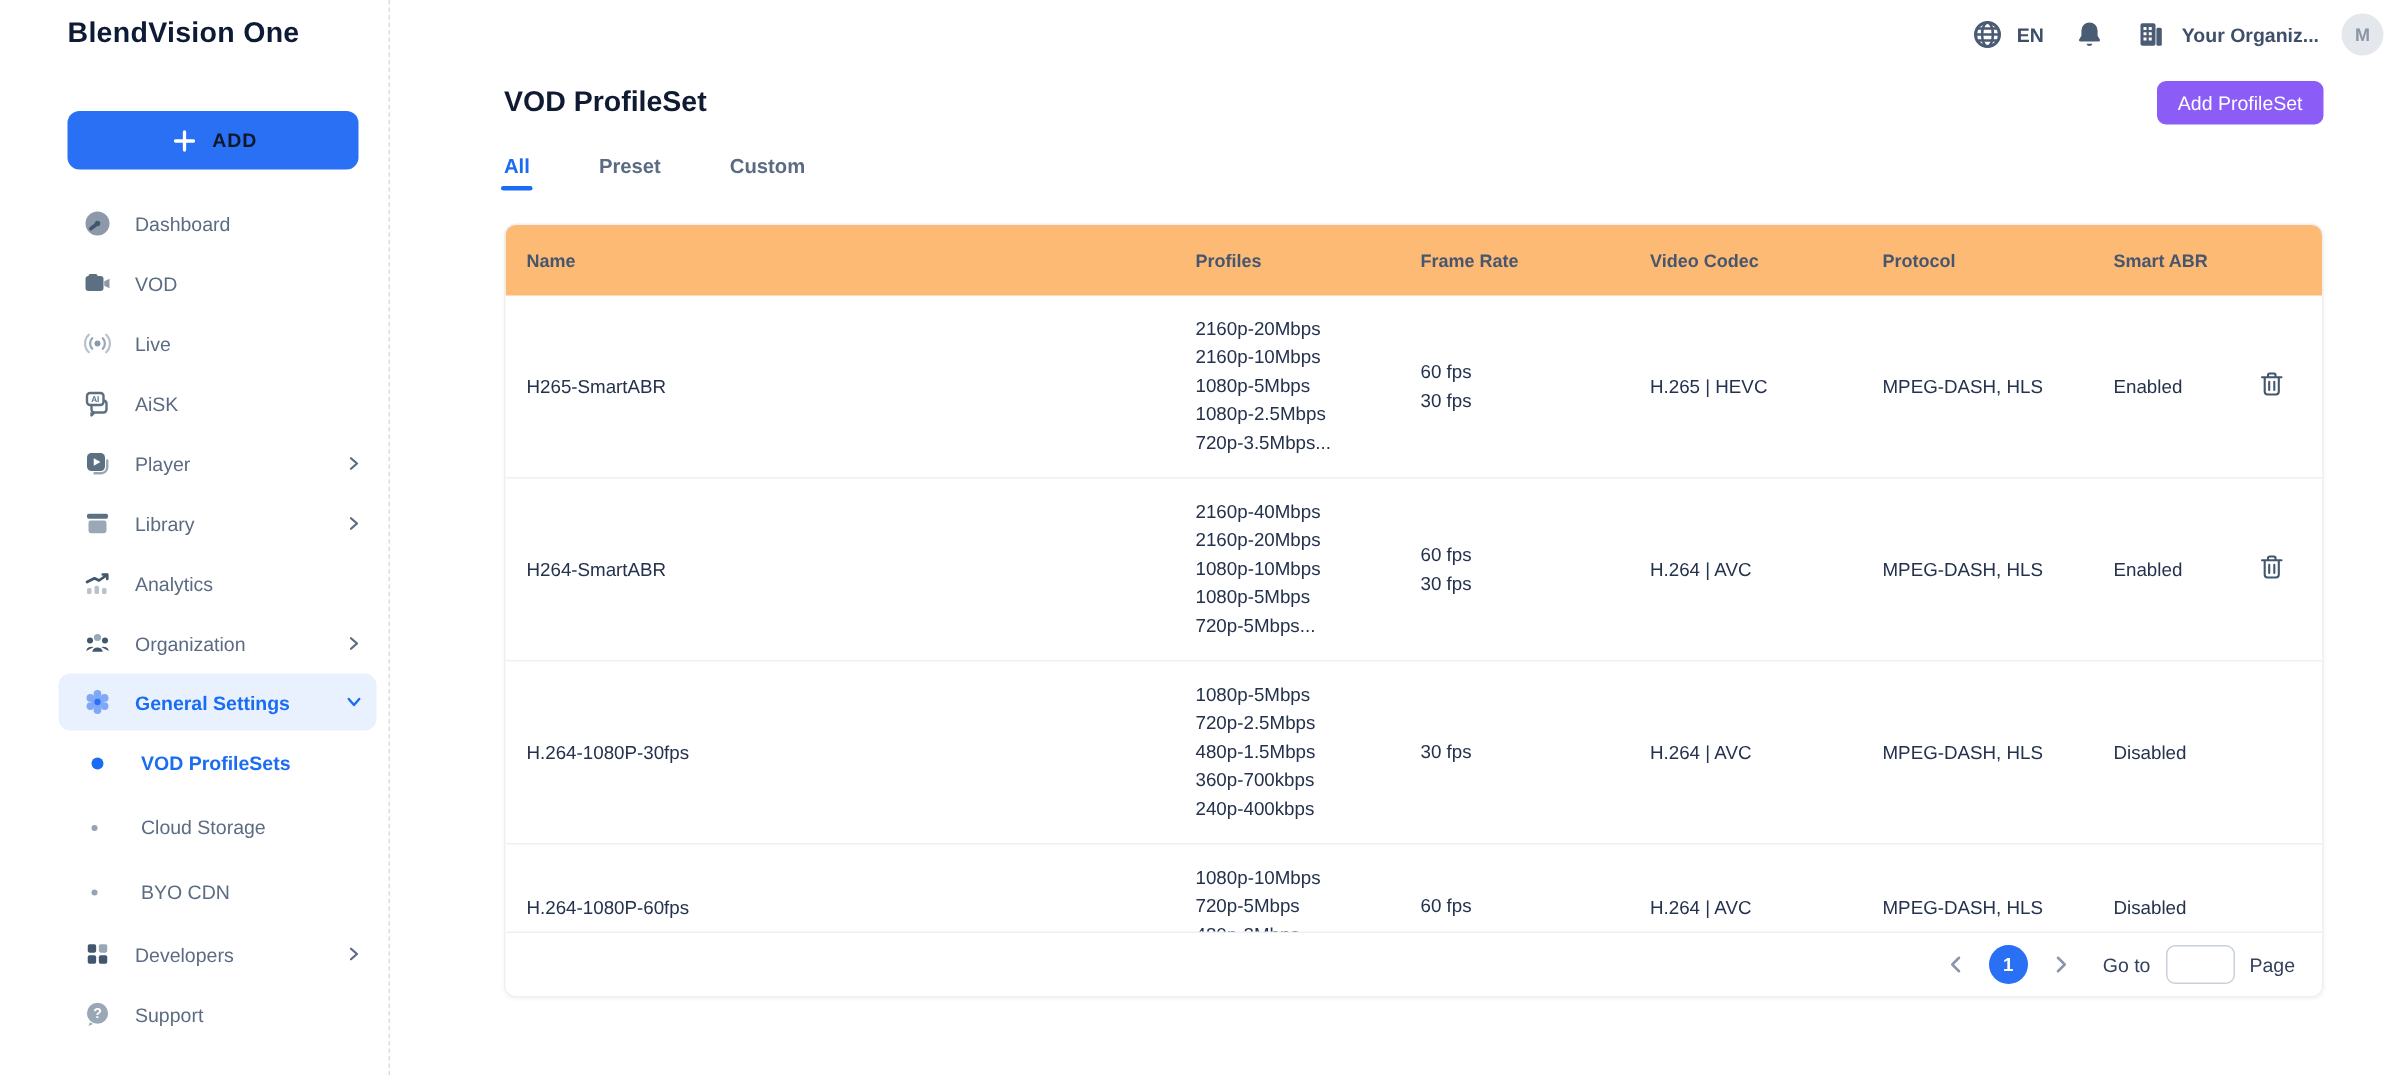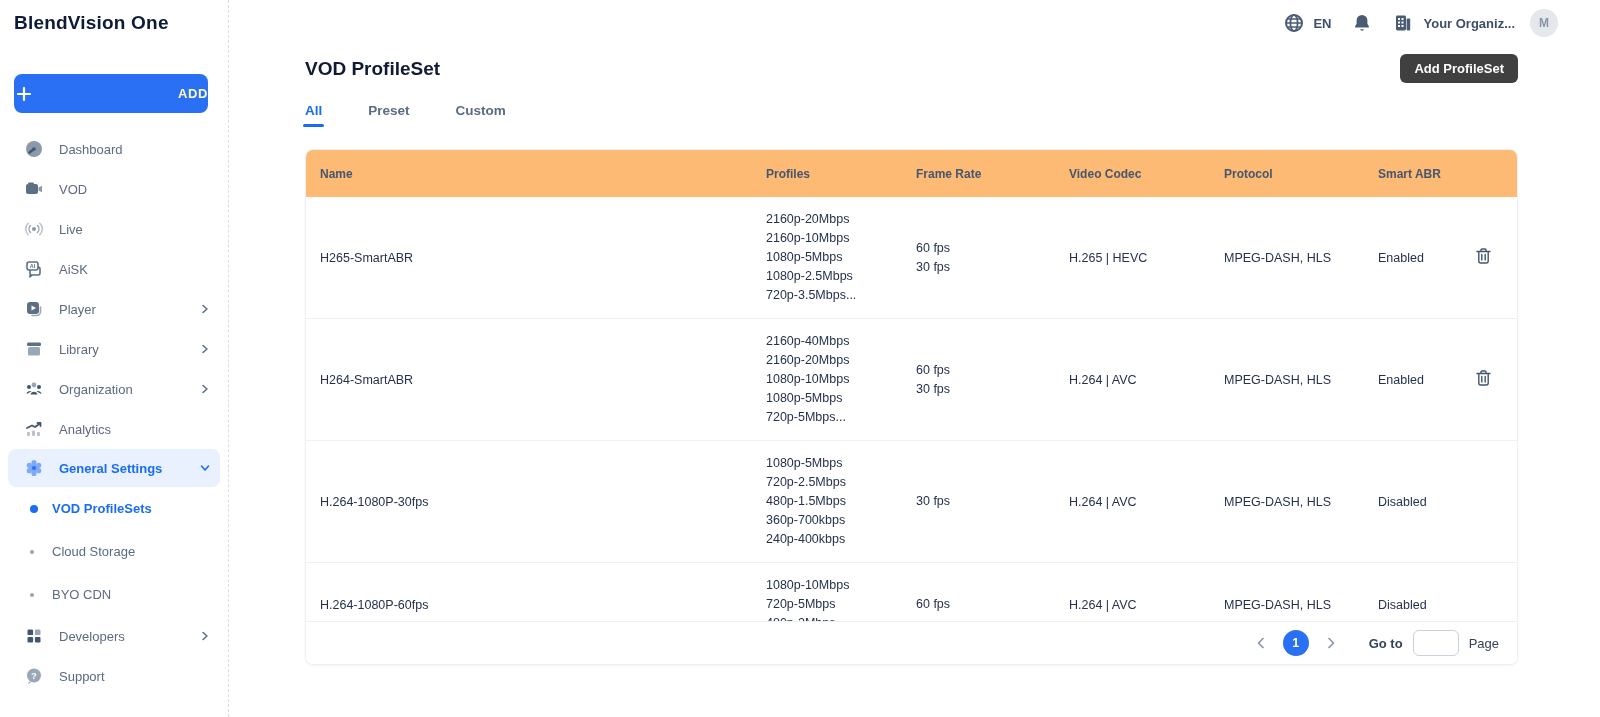--- a/index.html
+++ b/index.html
@@ -1,33 +1,33 @@
 <!DOCTYPE html>
 <html><head>
 <meta charset="utf-8">
 <style>
   * { margin:0; padding:0; box-sizing:border-box; }
   html,body { width:1600px; height:717px; overflow:hidden; background:#ffffff;
     font-family:"Liberation Sans", sans-serif; color:#24324d; }
-  .app { display:flex; width:1600px; height:717px; }
+  .app { display:flex; width:1600px; height:717px;padding-left:31px; }
 
   
   .sidebar { width:229px; flex:0 0 229px; border-right:1px dashed #d9dee6; padding-top:8px; }
   .logo { font-size:19px; font-weight:700; color:#0e1b36; padding:4px 0 0 14px; letter-spacing:.2px; }
   .add-btn { margin:40px 14px 16px 14px; width:194px; height:39px; background:#2970f5; border:none;
-    border-radius:8px; color:#fef9c3; font-weight:700; font-size:13px; letter-spacing:.6px;
-    display:flex; align-items:center; justify-content:space-between; gap:9px; cursor:pointer;
+    border-radius:8px; color:#0f172a; font-weight:700; font-size:13px; letter-spacing:.6px;
+    display:flex; align-items:center; justify-content:center; gap:9px; cursor:pointer;
     font-family:"Liberation Sans", sans-serif; }
   .nav { list-style:none; }
   .nav-item { height:40px; display:flex; align-items:center; gap:15px; padding:0 16px 0 24px;
     font-size:13px; color:#5b6b82; cursor:pointer; }
   .nav-item .lbl { flex:1; }
   .nav-item.active-parent { background:#e8f1fd; border-radius:8px; margin:0 8px; padding:0 8px 0 16px;
     color:#1a6df2; font-weight:700; height:38px;justify-content:space-between; }
-  .nav-sub { height:43px; display:flex; align-items:center; gap:14px; padding-left:30px;
+  .nav-sub { height:43px; display:flex; align-items:center; gap:25px; padding-left:30px;
     font-size:13px; color:#5b6b82; cursor:pointer; }
   .nav-sub .dot { width:4px; height:4px; border-radius:50%; background:#98a2b3; margin-right:4px; }
   .nav-sub.active { color:#1a6df2; font-weight:700; }
   .nav-sub.active .dot { width:8px; height:8px; background:#1a6df2; margin-right:0; }
   .icon20 { width:20px; height:20px; flex:0 0 20px; display:inline-flex; }
   .chev { width:14px; height:14px; flex:0 0 14px; }
 
   
   .main { flex:1; display:flex; flex-direction:column; }
   .topbar { height:36px; display:flex; align-items:center; justify-content:flex-end; gap:15px;
@@ -35,22 +35,22 @@
   .topbar .lang { display:flex; align-items:center; gap:8px; font-size:13px; font-weight:700;
     color:#3e4f69; cursor:pointer; }
   .topbar .org { display:flex; align-items:center; gap:10px; font-size:13px; font-weight:700;
     color:#3e4f69; cursor:pointer; }
   .avatar { width:28px; height:28px; border-radius:50%; background:#e4e7eb; color:#8a95a5;
     font-size:12px; font-weight:700; display:flex; align-items:center; justify-content:center; cursor:pointer; }
 
   .content { padding:0 82px 0 76px; flex:1; display:flex; flex-direction:column; }
   .title-row { display:flex; align-items:center; justify-content:space-between; margin-top:18px; }
   .page-title { font-size:19px; font-weight:700; color:#101b33; }
-  .add-profileset-btn { height:29px; padding:0 14px; background:#404040; color:#fff; border:none;
-    border-radius:6px; font-size:13px; font-weight:700; cursor:pointer;
+  .add-profileset-btn { height:29px; padding:0 14px; background:#8b5cf6; color:#fff; border:none;
+    border-radius:6px; font-size:13px; font-weight:400; cursor:pointer;
     font-family:"Liberation Sans", sans-serif; }
   .tabs { display:flex; gap:46px; margin-top:20px; }
   .tab { font-size:13.5px; font-weight:700; color:#5b6b82; padding-bottom:9px; cursor:pointer; position:relative; }
   .tab.active { color:#1a6df2; }
   .tab.active::after { content:""; position:absolute; left:-2px; right:-2px; bottom:0; height:3px;
     background:#1a6df2; border-radius:2px; }
 
   
   .card { margin-top:22px; width:1213px; border:1px solid #eef0f4; border-radius:8px;
     box-shadow:0 1px 3px rgba(16,24,40,.05); overflow:hidden; background:#fff; }
@@ -63,21 +63,21 @@
     color:#24324d; cursor:pointer; }
   .lines div { line-height:19px; }
   .trash-btn { background:none; border:none; cursor:pointer; padding:2px; }
   .tfoot { height:43px; border-top:1px solid #eef0f4; display:flex; align-items:center;
     justify-content:flex-end; gap:10px; padding-right:18px; background:#fff; }
   .pg-chev { background:none; border:none; cursor:pointer; display:flex; align-items:center; padding:4px; }
   .pg-current { width:26px; height:26px; border-radius:50%; background:#2970f5; color:#fff;
     border:none; font-size:12.5px; font-weight:700; cursor:pointer; display:flex; align-items:center;
     justify-content:center; font-family:"Liberation Sans", sans-serif; }
   .goto-lbl, .page-lbl { font-size:13px; color:#33415c; }
-  .goto-lbl { margin-left:16px;font-weight:bold; }
+  .goto-lbl { margin-left:6px; }
   .goto-input { width:46px; height:26px; border:1px solid #c9d1db; border-radius:6px; outline:none;
     font-size:13px; text-align:center; font-family:"Liberation Sans", sans-serif; }
 </style>
 </head>
 <body>
 
 <div class="app">
 
   <aside class="sidebar">
     <div class="logo">BlendVision One</div>
@@ -145,41 +145,41 @@
           <rect x="4" y="8" width="12" height="8.5" rx="1.6" fill="#9aa7b6"></rect>
         </svg>
         <span class="lbl">Library</span>
         <svg class="chev" viewBox="0 0 14 14">
           <path d="M5 3.5 L9 7 L5 10.5" stroke="#5b6b82" stroke-width="1.5" fill="none" stroke-linecap="round" stroke-linejoin="round"></path>
         </svg>
       </li>
 
       <li class="nav-item">
         <svg class="icon20" viewBox="0 0 20 20">
+          <rect x="3" y="13" width="3" height="4" rx="1" fill="#b9c2cd"></rect>
+          <rect x="8" y="11.5" width="3" height="5.5" rx="1" fill="#b9c2cd"></rect>
+          <rect x="13" y="13" width="3" height="4" rx="1" fill="#b9c2cd"></rect>
+          <path d="M3 9 L8 6.5 L11 8 L16 4.5" stroke="#42566e" stroke-width="1.8" fill="none" stroke-linecap="round" stroke-linejoin="round"></path>
+          <path d="M13.5 4 h3 v3" stroke="#42566e" stroke-width="1.8" fill="none" stroke-linecap="round" stroke-linejoin="round"></path>
+        </svg>
+        <span class="lbl">Analytics</span>
+      </li>
+
+      <li class="nav-item">
+        <svg class="icon20" viewBox="0 0 20 20">
           <circle cx="10" cy="6" r="2.4" fill="#9aa7b6"></circle>
           <circle cx="5" cy="8" r="2" fill="#42566e"></circle>
           <circle cx="15" cy="8" r="2" fill="#42566e"></circle>
           <path d="M2.5 15 a3.5 3 0 0 1 5-2.6 M17.5 15 a3.5 3 0 0 0-5-2.6" fill="#42566e"></path>
           <path d="M6.5 15.5 a3.6 3.6 0 0 1 7 0 z" fill="#42566e"></path>
         </svg>
         <span class="lbl">Organization</span>
         <svg class="chev" viewBox="0 0 14 14">
           <path d="M5 3.5 L9 7 L5 10.5" stroke="#5b6b82" stroke-width="1.5" fill="none" stroke-linecap="round" stroke-linejoin="round"></path>
         </svg>
-      </li>
-
-      <li class="nav-item">
-        <svg class="icon20" viewBox="0 0 20 20">
-          <rect x="3" y="13" width="3" height="4" rx="1" fill="#b9c2cd"></rect>
-          <rect x="8" y="11.5" width="3" height="5.5" rx="1" fill="#b9c2cd"></rect>
-          <rect x="13" y="13" width="3" height="4" rx="1" fill="#b9c2cd"></rect>
-          <path d="M3 9 L8 6.5 L11 8 L16 4.5" stroke="#42566e" stroke-width="1.8" fill="none" stroke-linecap="round" stroke-linejoin="round"></path>
-          <path d="M13.5 4 h3 v3" stroke="#42566e" stroke-width="1.8" fill="none" stroke-linecap="round" stroke-linejoin="round"></path>
-        </svg>
-        <span class="lbl">Analytics</span>
       </li>
 
       <li class="nav-item active-parent">
         <svg class="icon20" viewBox="0 0 20 20">
           <circle cx="10" cy="4.6" r="2.6" fill="#7fa8f7"></circle>
           <circle cx="14.7" cy="7.3" r="2.6" fill="#7fa8f7"></circle>
           <circle cx="14.7" cy="12.7" r="2.6" fill="#7fa8f7"></circle>
           <circle cx="10" cy="15.4" r="2.6" fill="#7fa8f7"></circle>
           <circle cx="5.3" cy="12.7" r="2.6" fill="#7fa8f7"></circle>
           <circle cx="5.3" cy="7.3" r="2.6" fill="#7fa8f7"></circle>

